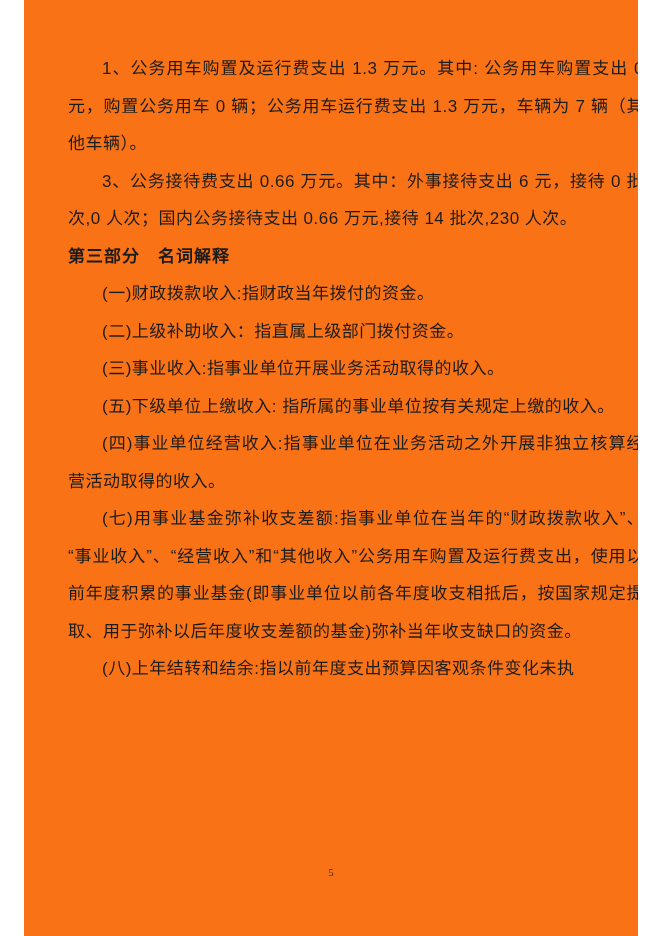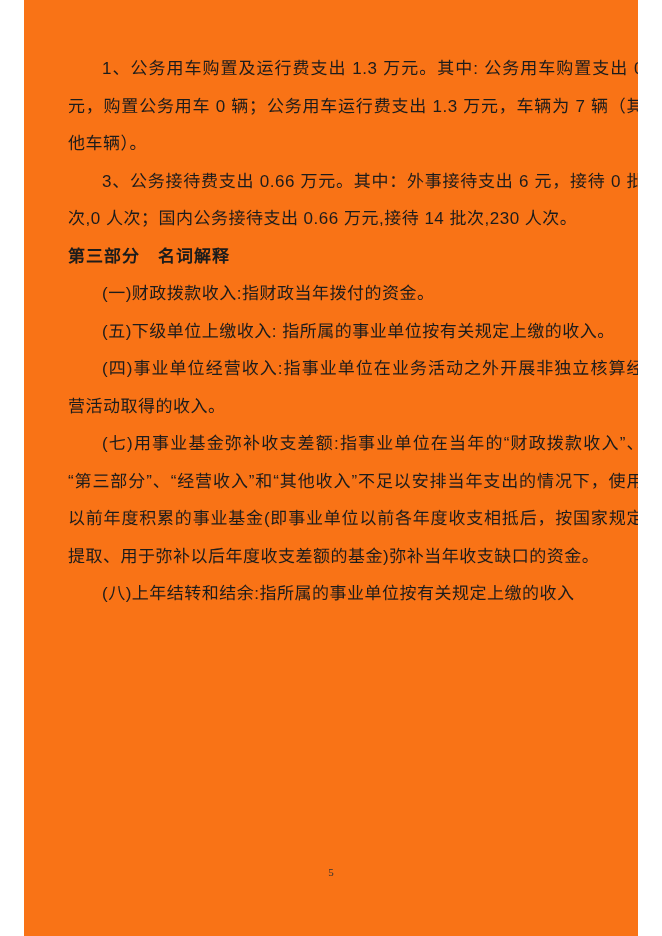--- a/index.html
+++ b/index.html
@@ -50,19 +50,21 @@
 </style>
 </head>
 <body>
 
 <div class="page">
   <div class="content">
     <p>1、公务用车购置及运行费支出 1.3 万元。其中: 公务用车购置支出 0 元，购置公务用车 0 辆；公务用车运行费支出 1.3 万元，车辆为 7 辆（其他车辆）。</p>
     <p>3、公务接待费支出 0.66 万元。其中：外事接待支出 6 元，接待 0 批次,0 人次；国内公务接待支出 0.66 万元,接待 14 批次,230 人次。</p>
     <p class="heading">第三部分　名词解释</p>
     <p>(一)财政拨款收入:指财政当年拨付的资金。</p>
+    <p>(二)上级补助收入：指直属上级部门拨付资金。</p>
+    <p>(三)事业收入:指事业单位开展业务活动取得的收入。</p>
     <p>(五)下级单位上缴收入: 指所属的事业单位按有关规定上缴的收入。</p>
     <p>(四)事业单位经营收入:指事业单位在业务活动之外开展非独立核算经营活动取得的收入。</p>
-    <p>(七)用事业基金弥补收支差额:指事业单位在当年的“财政拨款收入”、“第三部分”、“经营收入”和“其他收入”不足以安排当年支出的情况下，使用以前年度积累的事业基金(即事业单位以前各年度收支相抵后，按国家规定提取、用于弥补以后年度收支差额的基金)弥补当年收支缺口的资金。</p>
-    <p>(八)上年结转和结余:指所属的事业单位按有关规定上缴的收入</p>
+    <p>(七)用事业基金弥补收支差额:指事业单位在当年的“财政拨款收入”、“事业收入”、“经营收入”和“其他收入”公务用车购置及运行费支出，使用以前年度积累的事业基金(即事业单位以前各年度收支相抵后，按国家规定提取、用于弥补以后年度收支差额的基金)弥补当年收支缺口的资金。</p>
+    <p>(八)上年结转和结余:指以前年度支出预算因客观条件变化未执</p>
   </div>
   <div class="page-number">5</div>
 </div>
 
 </body></html>

